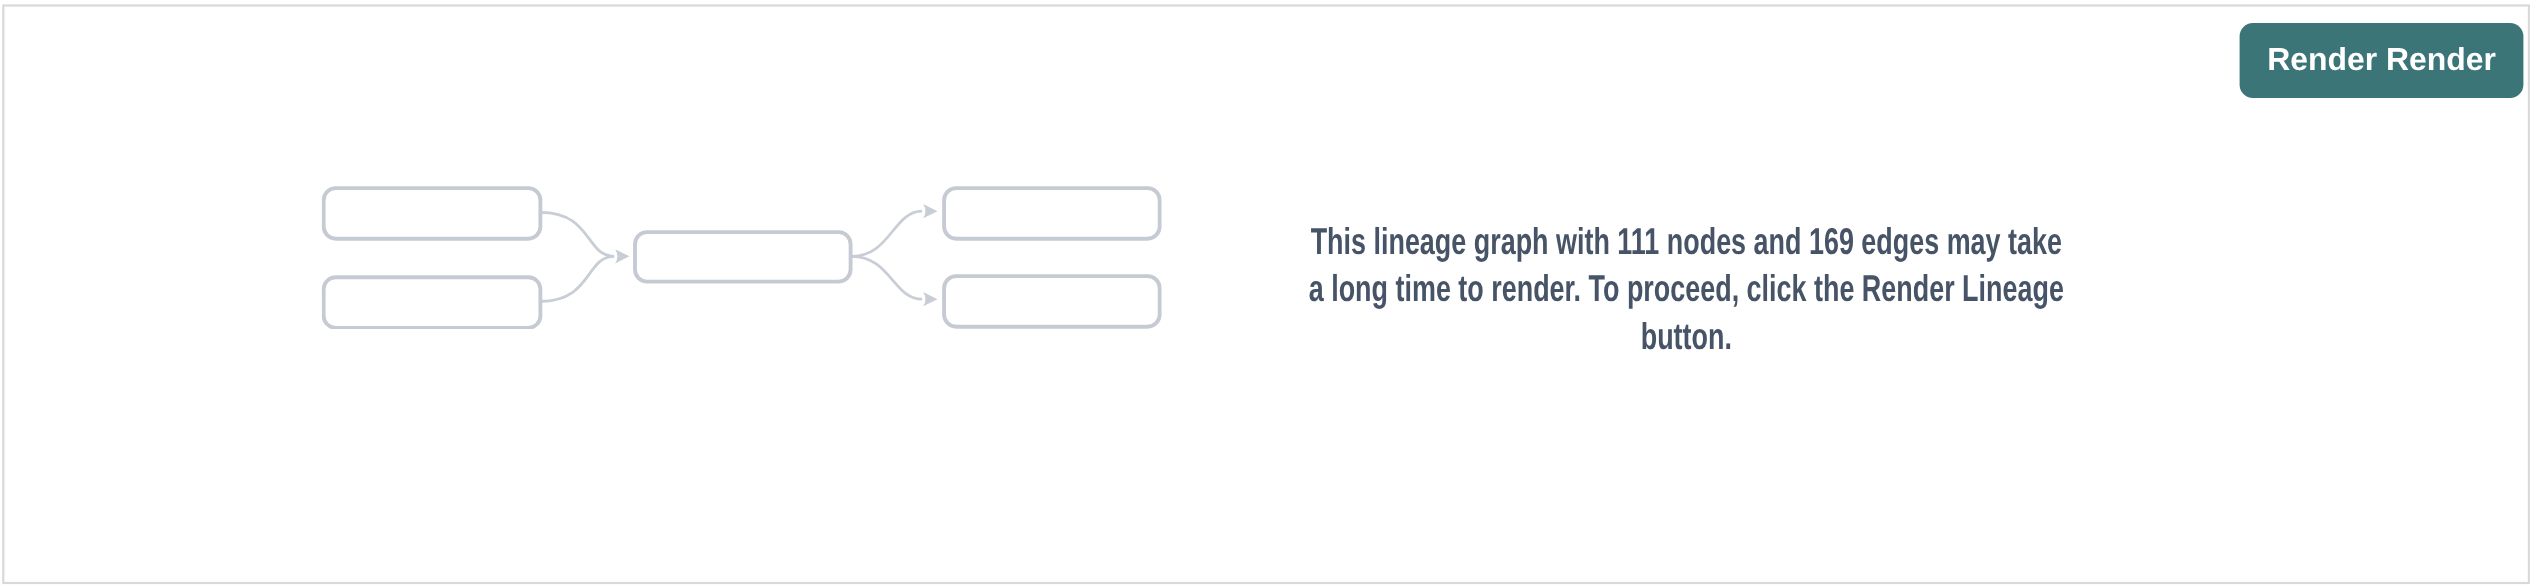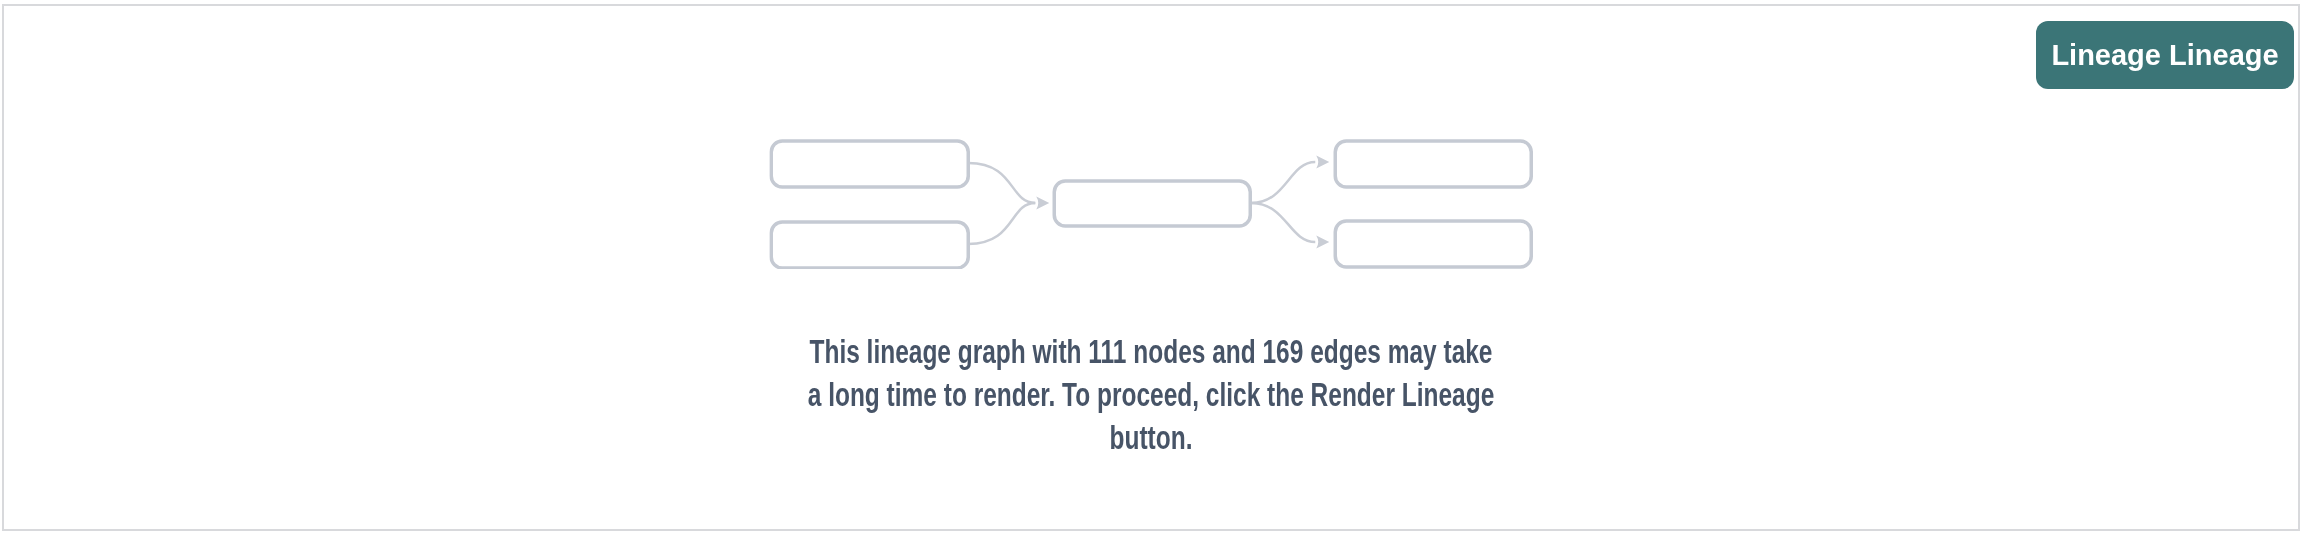--- a/index.html
+++ b/index.html
@@ -32,21 +32,21 @@
     text-align: center;
     cursor: pointer;
     padding: 0;
   }
   .center-stack {
     position: absolute;
     top: 132px;
     left: 50%;
     transform: translateX(-50%);
     display: flex;
-    flex-direction: column;
+    flex-direction: row;
     align-items: center;
   }
   .graph-svg {
     display: block;
     width: 764px;
     height: 131px;
   }
   .message {
     margin-top: 61px;
     text-align: center;
@@ -57,21 +57,21 @@
     white-space: nowrap;
     transform: scaleX(0.72);
     transform-origin: 50% 0;
   }
 </style>
 </head>
 <body>
 
 <div class="panel">
 
-  <button class="render-btn">Lineage Lineage</button>
+  <button class="render-btn">Render Render</button>
 
   <div class="center-stack">
 
     <svg class="graph-svg" viewBox="0 0 764 131" xmlns="http://www.w3.org/2000/svg">
 
       <g fill="none" stroke="#c9cdd5" stroke-width="2.5">
         <path d="M 199,25  C 246,25  240,65  266,65"></path>
         <path d="M 199,106 C 246,106 240,65  266,65"></path>
         <path d="M 482,65  C 517,65  520,24  546,24"></path>
         <path d="M 482,65  C 517,65  520,104 546,104"></path>

